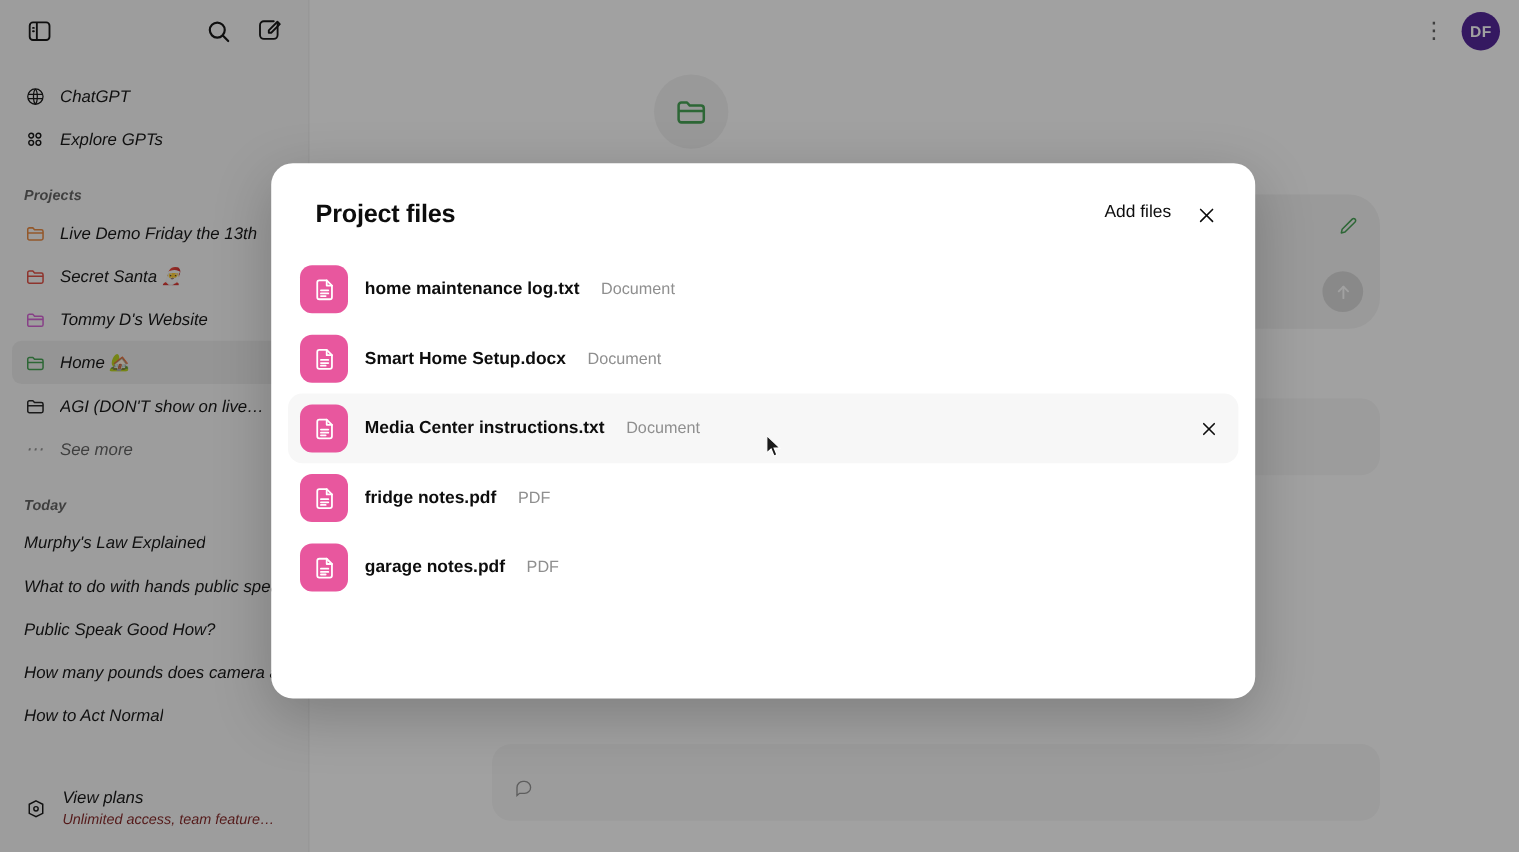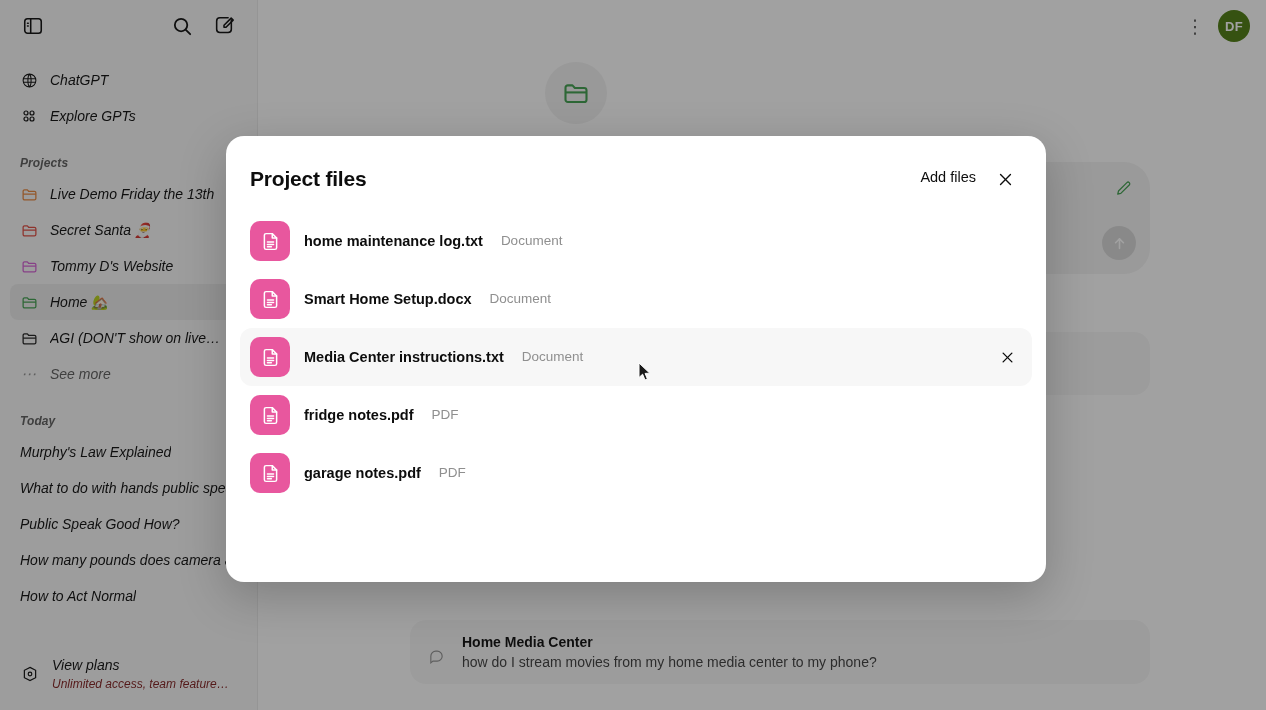--- a/index.html
+++ b/index.html
@@ -139,21 +139,21 @@
     width: 34px; height: 34px;
     display:flex; align-items:center; justify-content:center;
     border-radius: 8px; cursor: pointer;
     color: #5d5d5d;
     font-size: 19px;
     line-height: 1;
   }
   .avatar {
     width: 32px; height: 32px;
     border-radius: 50%;
-    background: #4d7c0f;
+    background: #4c1d95;
     color: #fff;
     font-size: 13px;
     font-weight: bold;
     display: flex; align-items: center; justify-content: center;
     cursor: pointer;
     letter-spacing: 0.3px;
   }
 
   .proj-hero {
     display: flex;
@@ -229,21 +229,21 @@
     border-radius: 18px;
     box-shadow: 0 14px 48px rgba(0,0,0,0.22);
     z-index: 60;
     display: flex;
     flex-direction: column;
     overflow: hidden;
   }
   .modal-head {
     display: flex;
     align-items: center;
-    padding: 26px 24px 10px 24px;
+    padding: 26px 24px 10px 37px;
   }
   .modal-title {
     font-size: 21px;
     font-weight: bold;
     color: #0d0d0d;
     letter-spacing: -0.2px;
   }
   .modal-actions {
     margin-left: auto;
     display: flex;
@@ -504,24 +504,20 @@
         <span class="cc-sub">search the web for holiday lights compatible with my home setup</span>
       </span>
     </div>
 
     <div class="chat-card" style="top:620px">
       <span class="cc-ico">
         <svg width="17" height="17" viewBox="0 0 24 24" fill="none" stroke="#8f8f8f" stroke-width="1.6">
           <path d="M4 11.5a7 7 0 0 1 7-7h2a7 7 0 0 1 0 14H7l-3 2.5z"></path>
         </svg>
       </span>
-      <span>
-        <div class="cc-title">Home Media Center</div>
-        <div class="cc-sub">how do I stream movies from my home media center to my phone?</div>
-      </span>
     </div>
   </div>
 
   <div class="overlay"></div>
 
   <div class="modal">
     <div class="modal-head">
       <div class="modal-title">Project files</div>
       <div class="modal-actions">
         <button class="add-files-btn">Add files</button>

